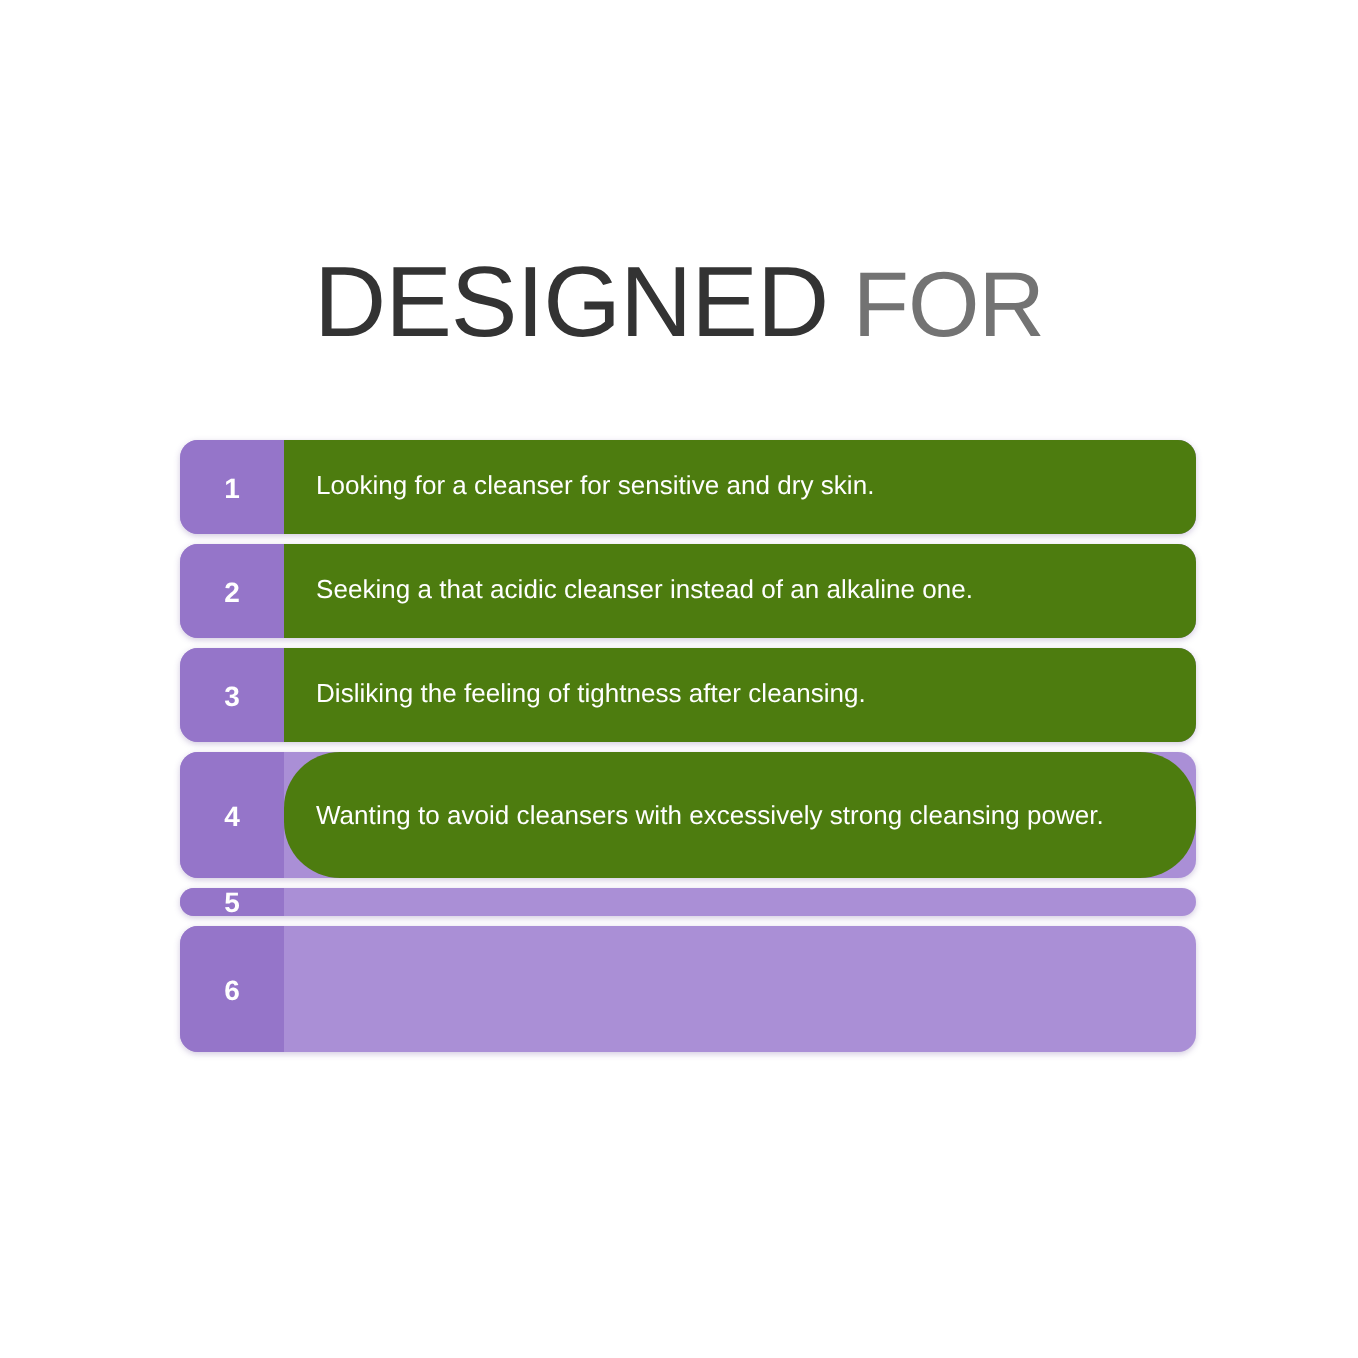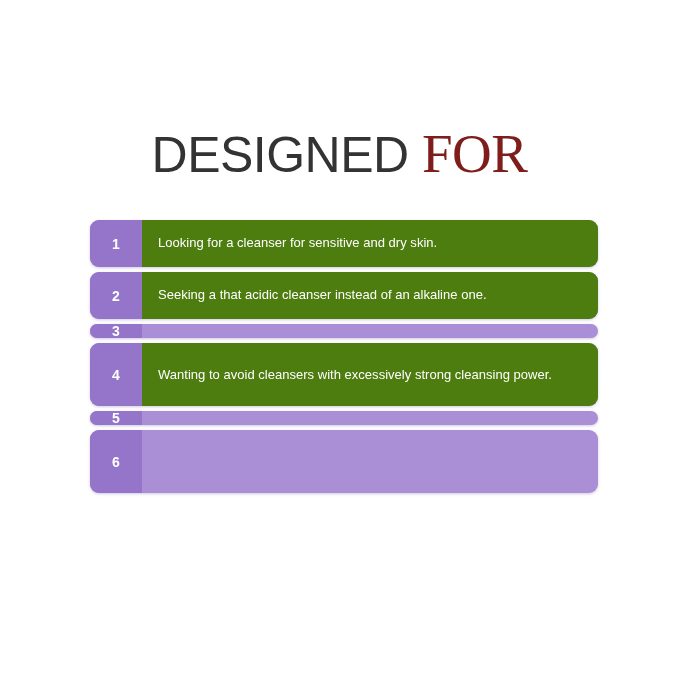--- a/index.html
+++ b/index.html
@@ -33,25 +33,25 @@
     white-space: nowrap;
   }
   .title-strong {
     font-family: "Liberation Sans", sans-serif;
     font-size: 50px;
     font-weight: 400;
     letter-spacing: -0.5px;
     color: #333333;
   }
   .title-light {
-    font-family: Liberation Serif, serif;
-    font-size: 55px;
+    font-family: Liberation Sans, sans-serif;
+    font-size: 46px;
     font-weight: 300;
     letter-spacing: -0.5px;
-    color: #7f1d1d;
+    color: #737373;
   }
 
   
   .list {
     position: absolute;
     top: 220px;
     left: 90px;
     width: 508px;
   }
 
@@ -95,20 +95,21 @@
     min-height: 47px;
     box-sizing: border-box;
     letter-spacing: 0.02px;
   }
 
   .row.tall .row-text {
     min-height: 63px;
     padding-top: 12px;
     padding-bottom: 10px;
     align-items: center;
+    border-radius: 28px;
   }
   .row.tall .row-num {
     min-height: 63px;
   }
 </style>
 </head>
 <body>
 
 <div class="canvas">
 
@@ -123,20 +124,21 @@
       <div class="row-text">Looking for a cleanser for sensitive and dry skin.</div>
     </div>
 
     <div class="row">
       <div class="row-num">2</div>
       <div class="row-text">Seeking a that acidic cleanser instead of an alkaline one.</div>
     </div>
 
     <div class="row">
       <div class="row-num">3</div>
+      <div class="row-text">Disliking the feeling of tightness after cleansing.</div>
     </div>
 
     <div class="row tall">
       <div class="row-num">4</div>
       <div class="row-text">Wanting to avoid cleansers with excessively strong cleansing power.</div>
     </div>
 
     <div class="row">
       <div class="row-num">5</div>
     </div>

